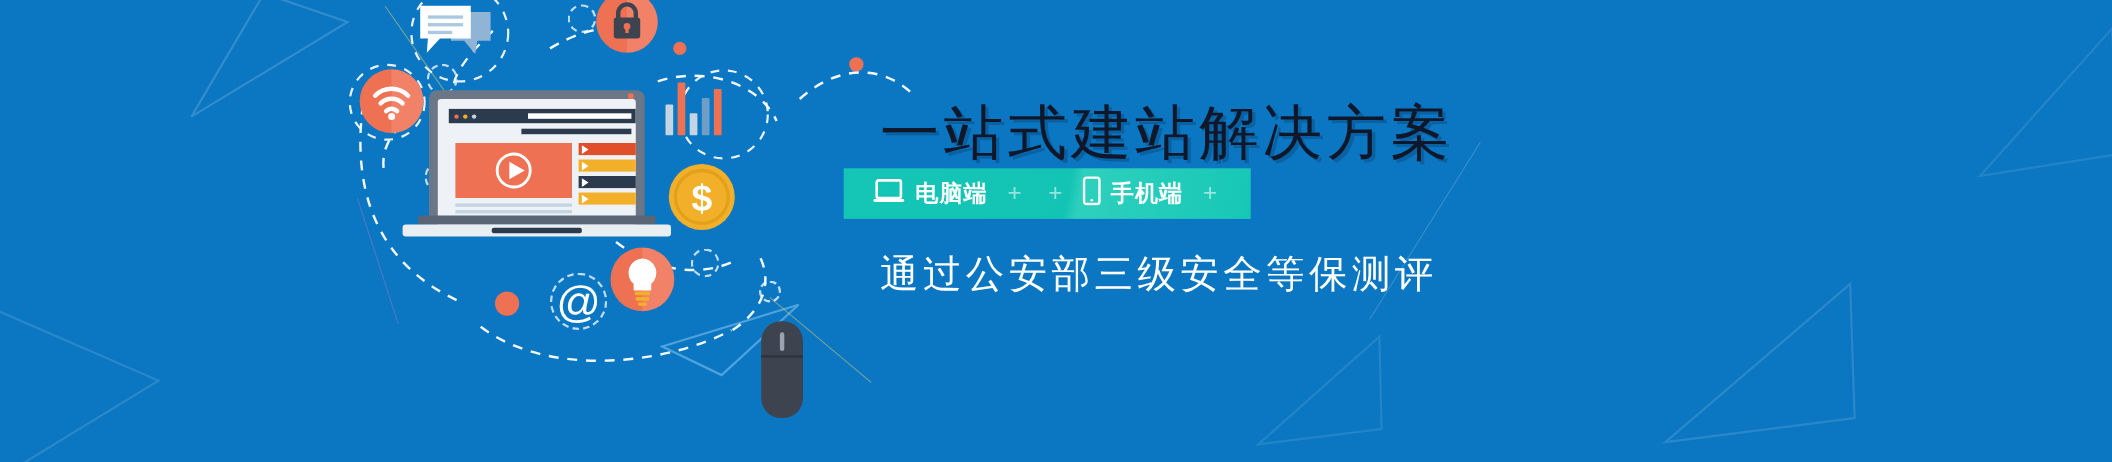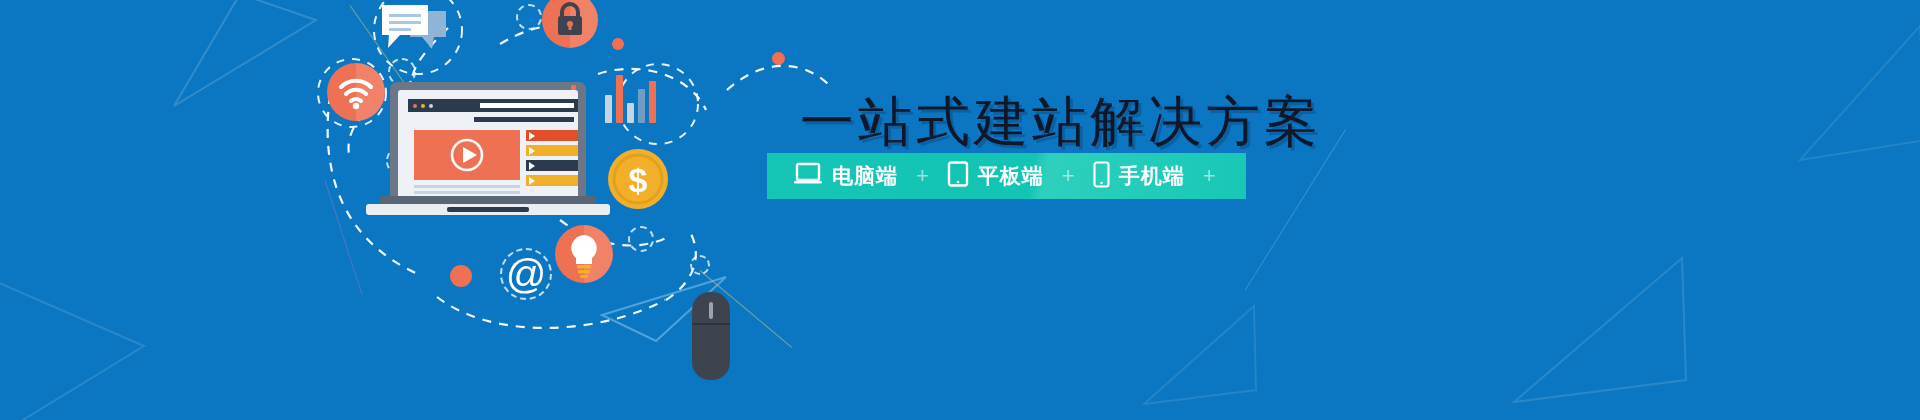--- a/index.html
+++ b/index.html
@@ -256,40 +256,32 @@
           <svg width="30" height="24" viewBox="0 0 30 24">
             <rect x="4" y="2" width="22" height="16" rx="1.6" fill="none" stroke="#ffffff" stroke-width="2.4"></rect>
             <rect x="1" y="19" width="28" height="2.6" rx="1.3" fill="#ffffff"></rect>
           </svg>
         </span>
         <span class="dev-label">电脑端</span>
       </div>
 
       <span class="plus">+</span>
 
-      <div class="dev">
-        <span>
-          <svg width="22" height="26" viewBox="0 0 22 26">
-            <rect x="2" y="1.5" width="18" height="23" rx="2.4" fill="none" stroke="#ffffff" stroke-width="2.4"></rect>
-            <circle cx="11" cy="21" r="1.3" fill="#ffffff"></circle>
-          </svg>
-        </span>
-        <span class="dev-label">平板端</span>
-      </div>
 
       <span class="plus">+</span>
 
       <div class="dev">
         <span>
           <svg width="17" height="27" viewBox="0 0 17 27">
             <rect x="1.5" y="1.5" width="14" height="24" rx="2.4" fill="none" stroke="#ffffff" stroke-width="2.2"></rect>
             <circle cx="8.5" cy="22" r="1.2" fill="#ffffff"></circle>
           </svg>
         </span>
         <span class="dev-label">手机端</span>
       </div>
 
       <span class="plus">+</span>
 
     </div>
 
+    <div class="subline">通过公安部三级安全等保测评</div>
   </div>
 </div>
 
 </body></html>

